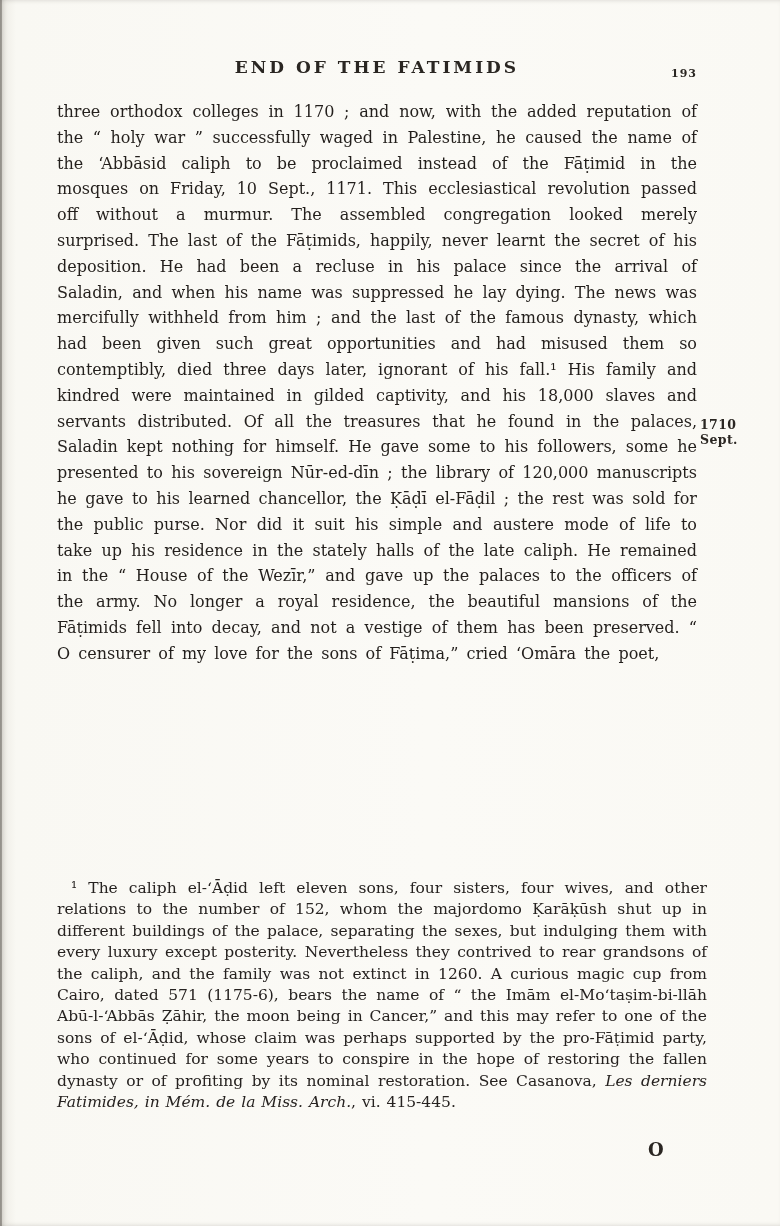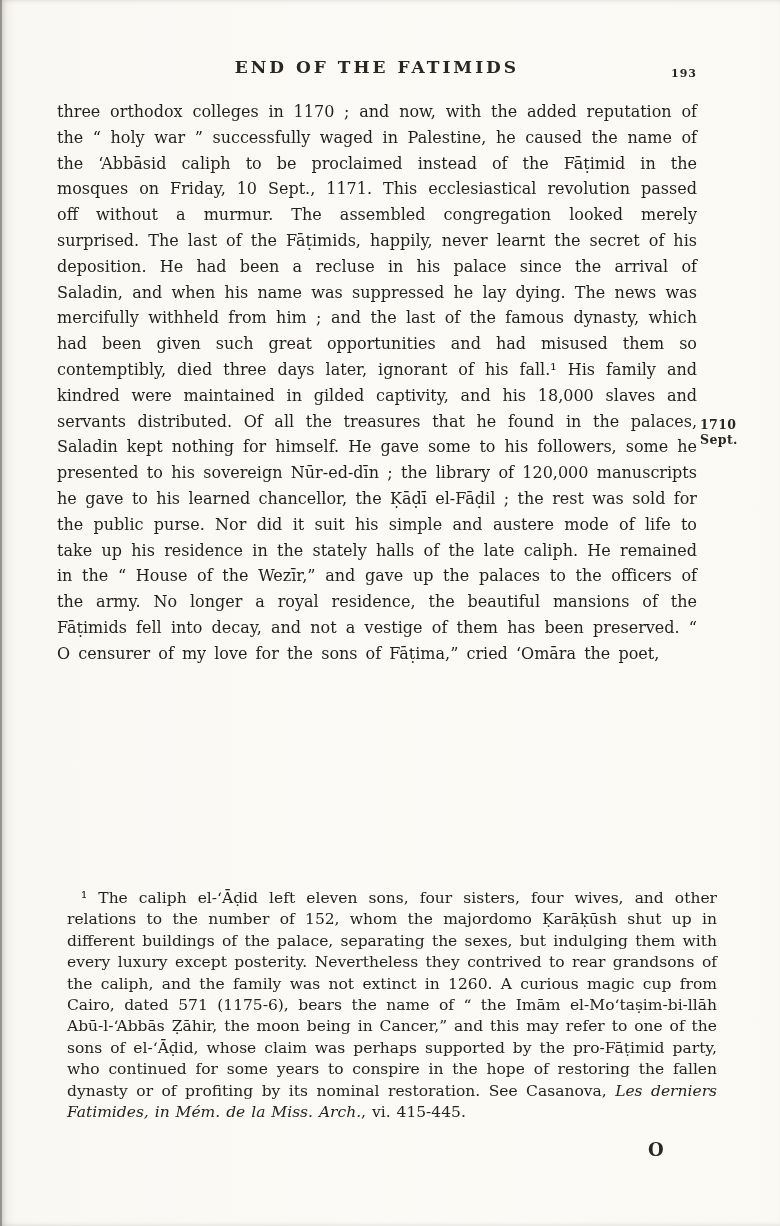--- a/index.html
+++ b/index.html
@@ -67,21 +67,21 @@
     font-weight: bold;
     line-height: 14.5px;
     letter-spacing: 0.4px;
     color: #2a2622;
   }
   .footnote {
     position: absolute;
     top: 878px;
     left: 57px;
     width: 650px;
-    margin: 10px;
+    margin: 0;
     font-size: 15.5px;
     line-height: 21.4px;
     text-align: justify;
     text-indent: 14px;
     word-spacing: 1px;
     color: #262220;
   }
   .footnote i {
     font-style: italic;
   }

